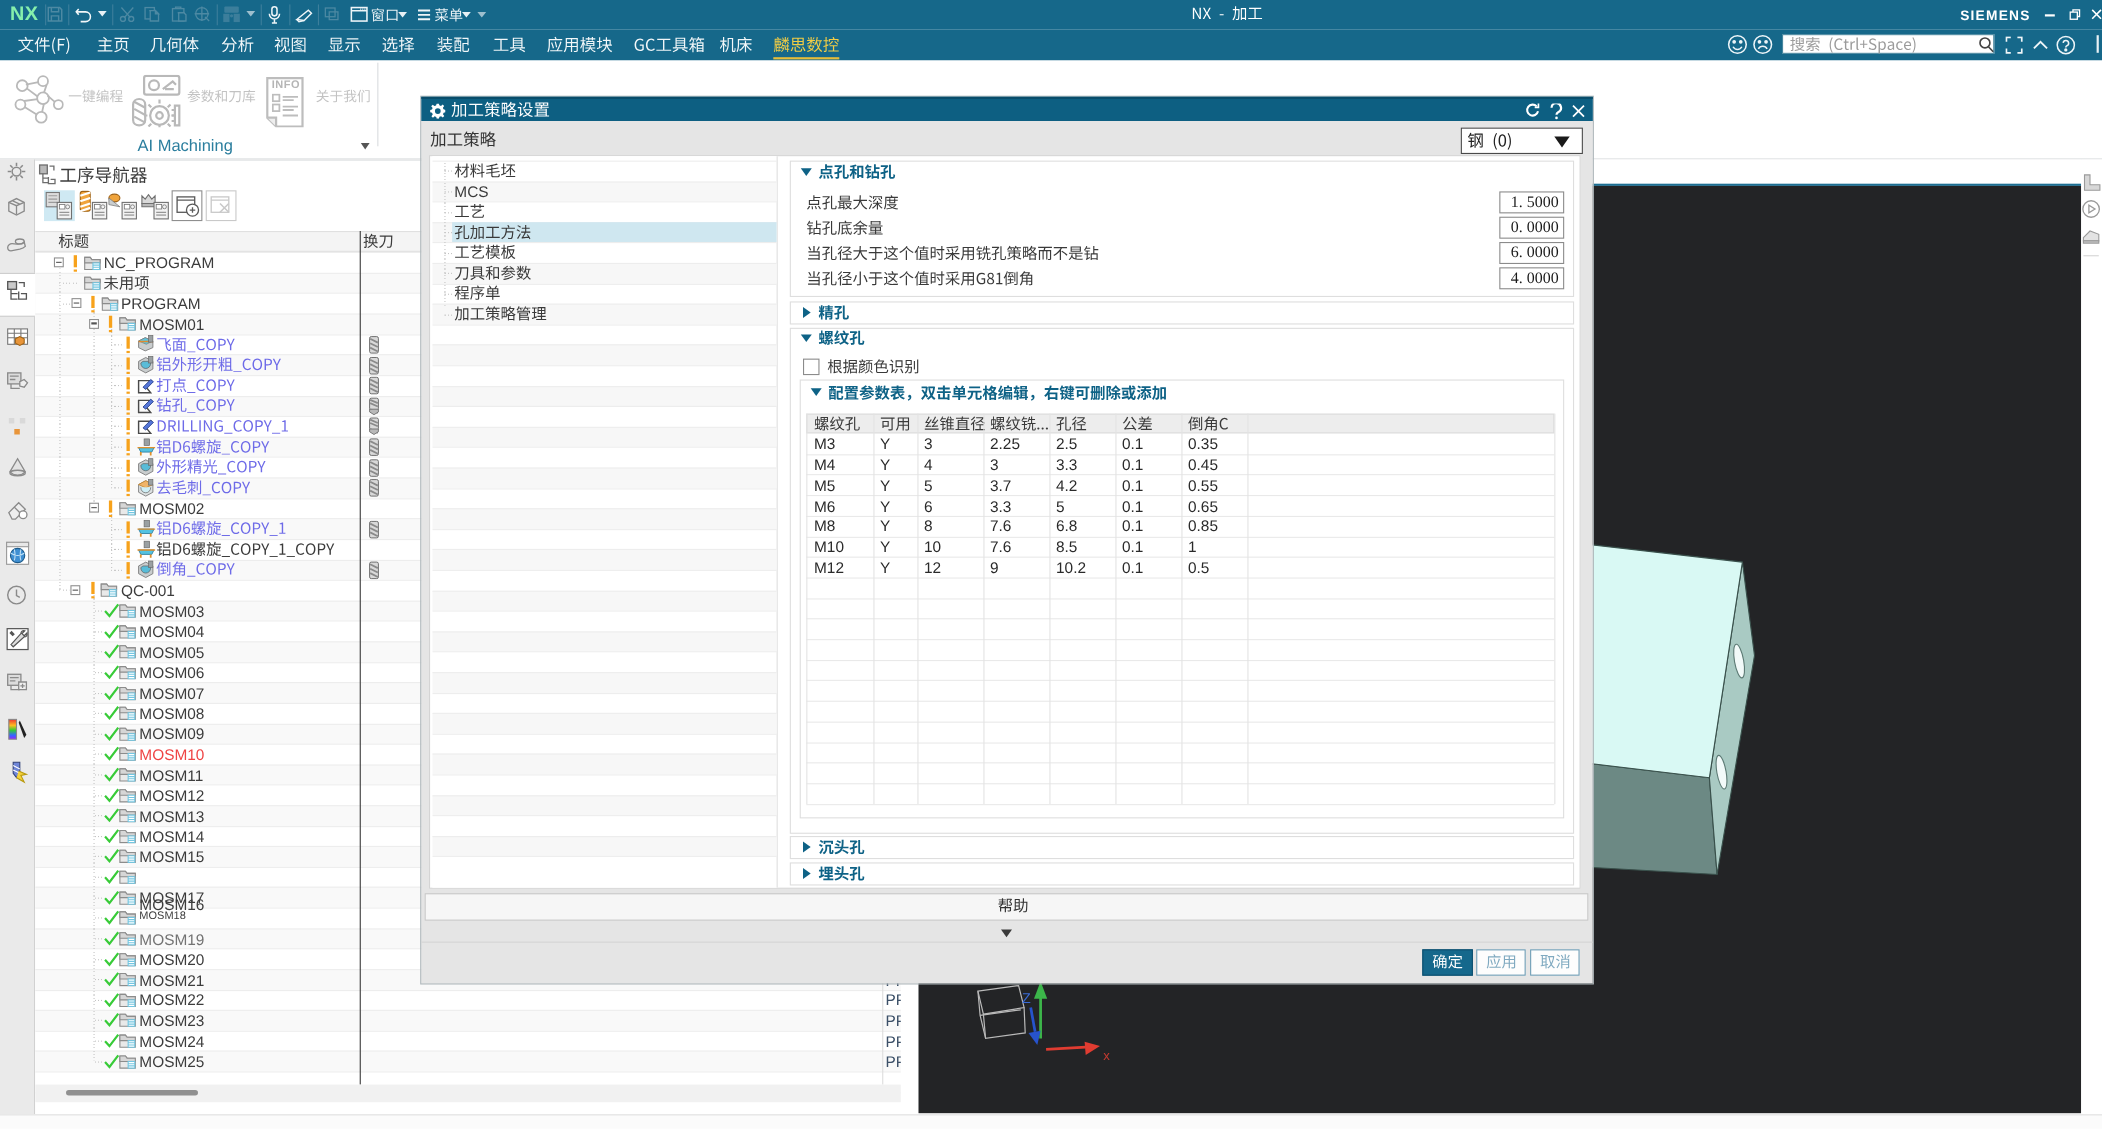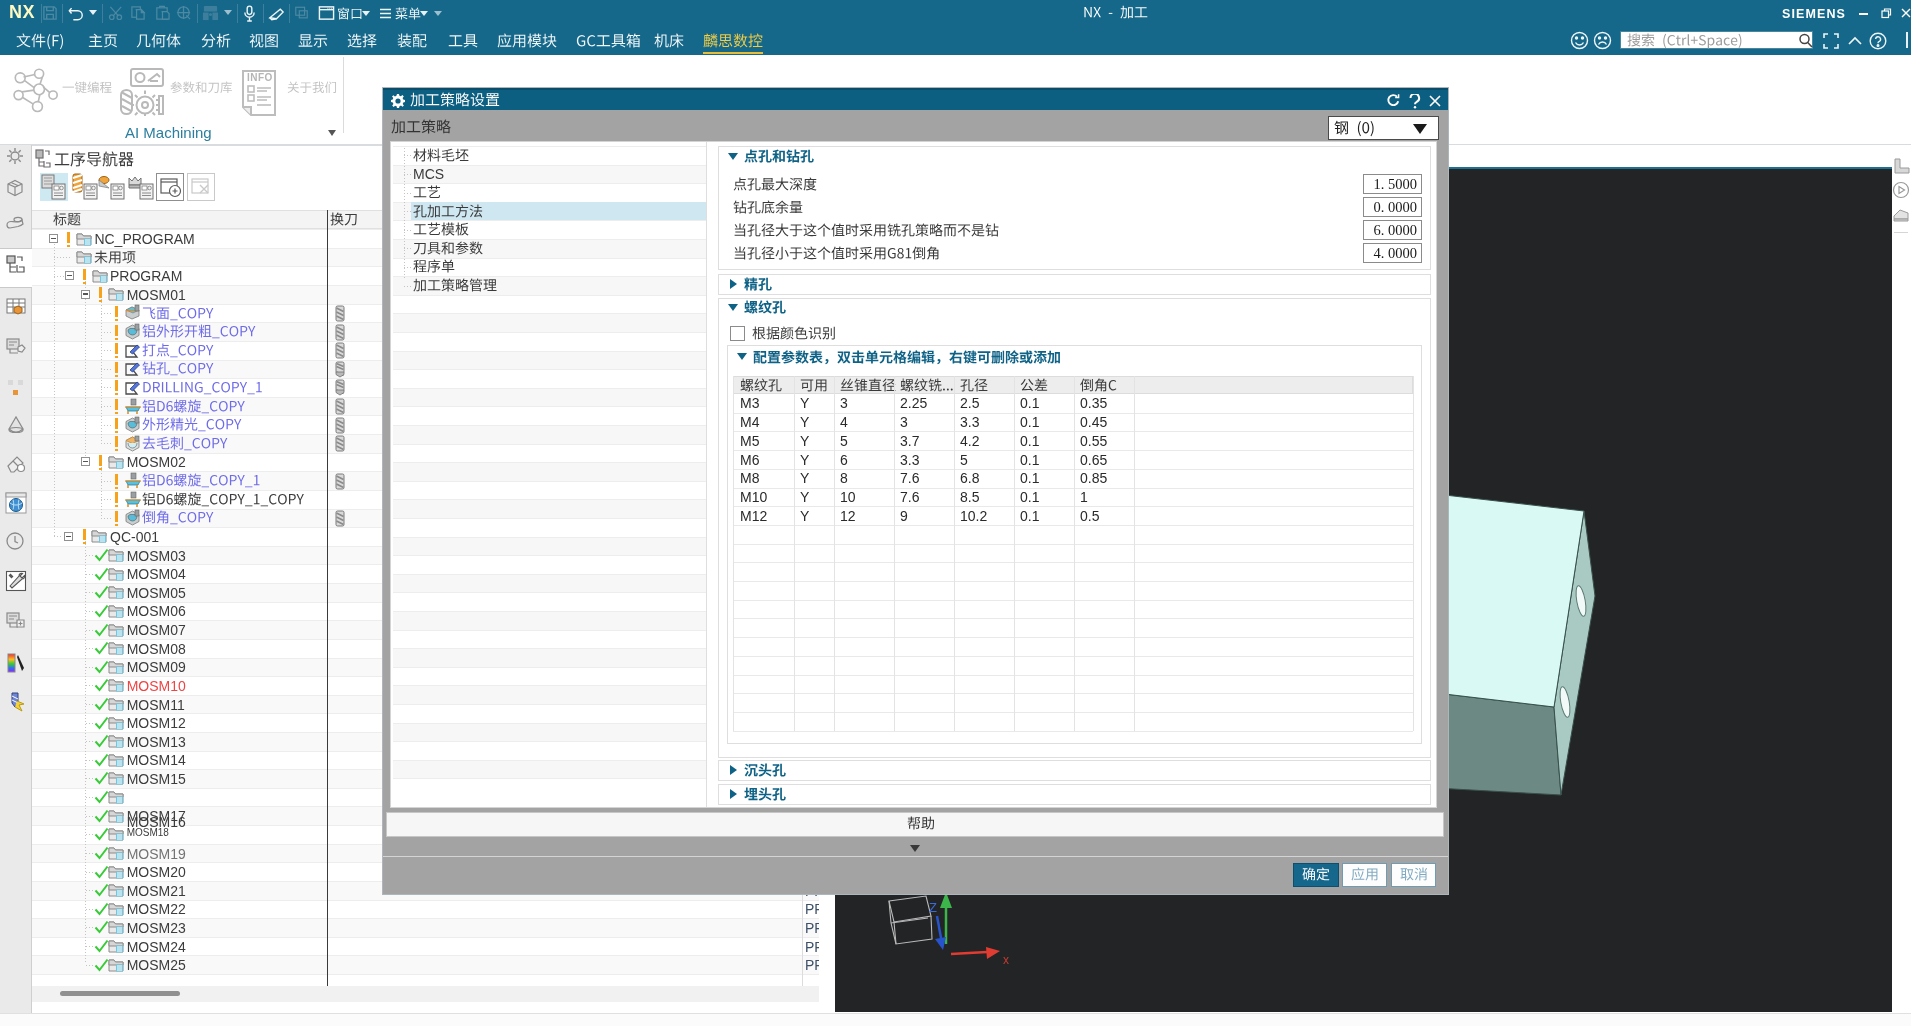--- a/index.html
+++ b/index.html
@@ -200,21 +200,21 @@
       <path id="g186" d="M466 267H890V338H466ZM857 267H929Q929 267 929 274Q929 282 929 290Q929 299 929 304Q925 463 921 572Q917 682 912 752Q906 821 897 859Q888 897 876 913Q862 933 845 941Q828 949 804 952Q781 954 744 954Q706 953 666 951Q665 935 659 914Q653 894 643 879Q686 882 722 883Q758 884 773 884Q786 884 795 881Q804 878 811 869Q821 857 828 821Q835 785 840 718Q846 650 850 543Q854 436 857 283ZM633 40H706Q706 155 703 266Q700 376 687 478Q674 580 644 670Q615 759 562 833Q509 907 426 962Q417 948 401 932Q385 916 371 906Q451 856 501 788Q551 719 578 634Q606 550 617 454Q628 358 630 254Q633 149 633 40ZM106 89H433V740H362V157H174V803H106ZM34 785Q90 774 164 759Q238 744 322 726Q405 708 488 690L494 758Q415 776 335 795Q255 814 182 831Q108 848 48 862ZM142 304H395V371H142ZM142 518H395V585H142Z"></path>
       <path id="g187" d="M490 650H890V716H490ZM494 471H888V531H494ZM494 295H889V360H494ZM645 330H711V924H645ZM855 295H927V870Q927 898 920 914Q913 931 894 940Q875 948 843 950Q811 952 764 952Q763 937 758 918Q752 899 745 885Q777 886 804 886Q831 886 839 886Q855 885 855 870ZM443 295H513V562Q513 609 508 662Q504 714 492 768Q479 821 456 870Q432 920 393 961Q387 955 376 946Q366 938 355 931Q344 924 335 920Q384 869 406 808Q429 746 436 682Q443 618 443 562ZM552 37 618 54Q580 158 521 252Q462 345 393 409Q389 402 381 392Q373 381 364 370Q355 359 348 352Q413 295 466 212Q519 129 552 37ZM553 123H783V186H521ZM764 123H780L792 120L840 153Q824 184 801 218Q778 251 754 282Q730 313 707 336Q697 328 682 318Q668 309 657 303Q677 281 697 252Q717 223 735 192Q753 162 764 137ZM56 93H393V162H56ZM151 401H361V834H151V767H297V469H151ZM181 127 251 142Q234 235 209 326Q184 416 150 494Q116 573 70 633Q67 623 62 608Q56 593 48 577Q41 561 35 552Q91 475 126 363Q162 251 181 127ZM121 401H186V914H121Z"></path>
       <path id="g188" d="M211 348H795V421H211ZM499 585H836V655H499ZM460 382H538V889L460 878ZM224 502 300 510Q280 661 231 775Q182 889 97 963Q92 956 81 946Q70 937 58 928Q46 918 36 913Q120 848 164 743Q208 638 224 502ZM272 630Q298 706 340 754Q382 801 437 826Q492 851 558 860Q625 869 702 869Q713 869 738 869Q763 869 794 869Q826 869 859 869Q892 869 919 868Q946 868 960 868Q955 877 949 890Q943 904 938 918Q934 933 932 944H882H698Q609 944 534 932Q458 921 398 890Q337 859 290 802Q243 744 211 653ZM82 153H918V371H841V224H156V371H82ZM426 54 500 33Q517 62 534 96Q552 131 559 156L482 180Q475 156 459 120Q443 84 426 54Z"></path>
       <path id="g189" d="M506 152H881V224H506ZM858 152H870L883 150L929 162Q905 363 848 517Q792 671 710 780Q629 890 528 960Q520 947 506 930Q491 913 479 903Q572 845 650 740Q727 636 781 492Q835 347 858 170ZM620 204Q643 360 686 495Q729 630 798 732Q867 835 967 894Q959 900 949 910Q939 921 930 932Q921 943 915 953Q811 885 740 776Q669 668 624 526Q580 383 554 214ZM48 87H502V155H48ZM154 295H404V360H154ZM154 505H407V571H154ZM115 124H187V766L115 775ZM38 750Q97 741 175 730Q253 718 340 704Q428 690 514 676L518 740Q436 755 353 770Q270 785 194 798Q118 811 55 822ZM356 123H429V958H356Z"></path>
       <path id="g190" d="M428 503H856V568H428ZM425 677H856V741H425ZM863 68 935 96Q909 146 878 198Q848 249 821 285L757 258Q775 232 794 200Q814 167 832 132Q851 97 863 68ZM351 102 414 73Q436 101 457 134Q478 167 494 199Q511 231 519 257L452 290Q445 265 429 232Q413 199 393 165Q373 131 351 102ZM379 325H859V396H453V960H379ZM822 325H895V866Q895 897 887 914Q879 932 857 942Q834 951 796 952Q757 954 700 954Q698 940 691 919Q684 898 676 883Q719 884 754 884Q790 885 802 884Q822 883 822 865ZM604 39H679V369H604ZM85 102 130 51Q161 66 194 86Q227 106 256 127Q286 148 304 166L258 224Q240 205 212 184Q183 162 150 140Q116 118 85 102ZM38 370 81 317Q113 331 147 351Q181 371 212 392Q242 413 260 431L216 490Q197 471 167 450Q137 428 104 407Q70 386 38 370ZM69 901Q94 862 124 808Q153 754 184 694Q214 634 239 577L295 622Q272 675 245 733Q218 791 190 846Q161 902 134 950Z"></path>
     </defs>
   </svg>
 <div class="abs" style="left:0;top:0;width:1911px;height:1026px;background:#fff">
 
 <div class="abs" style="left:0;top:0;width:1911px;height:27px;background:#16688a">
-  <div class="abs" style="left:9px;top:2px;font-size:18px;font-weight:bold;color:#fef9c3;letter-spacing:.5px">NX</div>
+  <div class="abs" style="left:9px;top:2px;font-size:18px;font-weight:bold;color:#86efac;letter-spacing:.5px">NX</div>
   <div class="abs" style="left:41px;top:4px;width:1px;height:19px;background:#3d7f9c"></div>
   <svg class="abs" style="left:42px;top:5px" width="16" height="16" viewBox="0 0 17 17" fill="none" stroke="#4d89a3" stroke-width="1.4">
         <path d="M2 2h11l2 2v11H2z"></path>
         <path d="M5 2v4h7V2M5 15v-5h7v5"></path>
       </svg>
   <div class="abs" style="left:62px;top:4px;width:1px;height:19px;background:#3d7f9c"></div>
   <svg class="abs" style="left:68px;top:5px" width="16" height="16" viewBox="0 0 18 17" fill="none" stroke="#f2f7f9" stroke-width="1.6">
         <path d="M4 3 1.5 6 4 9"></path>
         <path d="M2 6h9a5 5 0 0 1 0 10H6"></path>
       </svg>
@@ -1476,21 +1476,21 @@
       </svg>
   <svg class="abs" style="left:0px;top:62px" width="18" height="16" viewBox="0 0 18 16">
         <path d="M2 9l6-6 8 3v6H2z" fill="#e3e3e3" stroke="#9a9a9a"></path>
         <path d="M2 12h14v2H2z" fill="#cfcfcf" stroke="#9a9a9a"></path>
       </svg>
   <div class="abs" style="left:2px;top:87px;width:14px;height:1px;background:#d5d5d5"></div>
 </div>
 
 <div class="abs" style="left:0;top:1013px;width:1911px;height:13px;background:#fbfbfb;border-top:1px solid #e0e0e0"></div>
 
-<div class="abs" style="left:383px;top:88px;width:1065px;height:806px;background:#a3a3a3;outline:1px solid #adb6ba">
+<div class="abs" style="left:383px;top:88px;width:1065px;height:806px;background:#e5e5e5;outline:1px solid #adb6ba">
   <div class="abs" style="left:0;top:0;width:1065px;height:22px;background:#0d5f82;border-top:2px solid #094d6b">
         <svg class="abs" style="left:8px;top:4px" width="14" height="14" viewBox="0 0 14 14">
           <path fill="#fff" d="M6 0h2l.4 1.7 1.5.6L11.4 1l1.4 1.4-1.2 1.5.6 1.5L14 6v2l-1.7.4-.6 1.5 1.2 1.5-1.4 1.4-1.5-1.2-1.5.6L8 14H6l-.4-1.7-1.5-.6L2.6 13l-1.4-1.4 1.2-1.5-.6-1.5L0 8V6l1.7-.4.6-1.5L1 2.6 2.4 1.2l1.5 1.2 1.5-.6z"></path>
           <circle cx="7" cy="7" r="2.6" fill="#0d5f82"></circle>
         </svg>
         <div class="abs" style="left:27px;top:2px;color:#fff">
           <svg width="90.0" height="15.0" viewBox="0 0 6000 1000" style="fill:currentColor;overflow:visible">
             <use href="#g7" x="0"></use>
             <use href="#g8" x="1000"></use>
             <use href="#g105" x="2000"></use>

